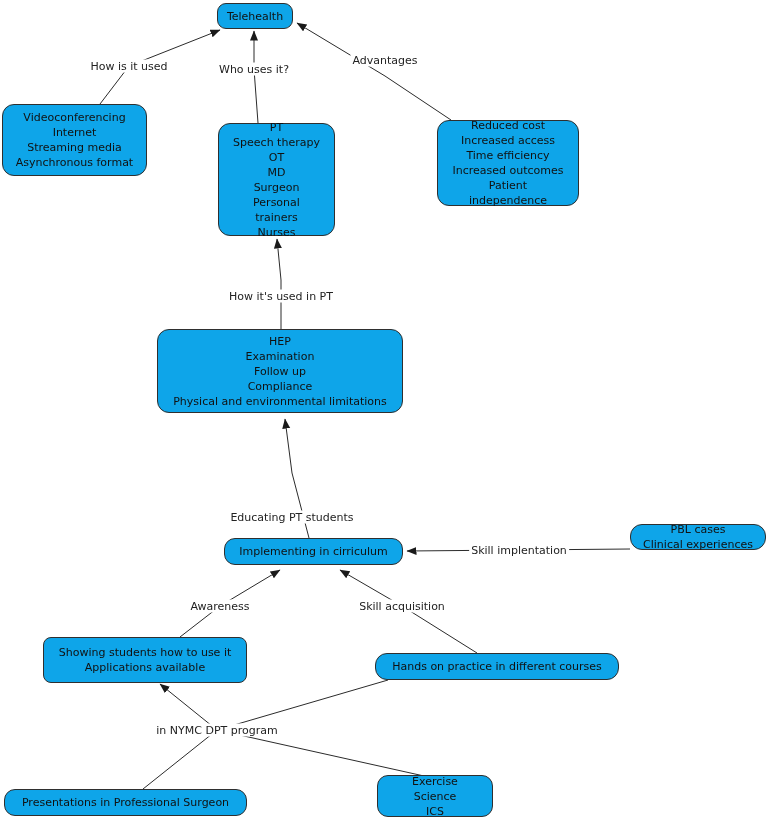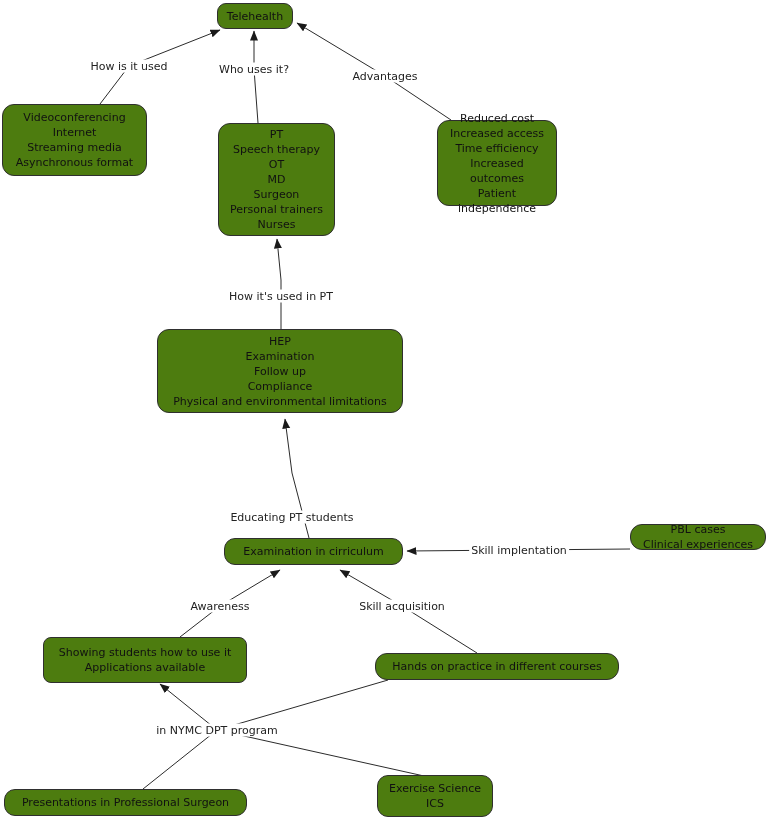--- a/index.html
+++ b/index.html
@@ -8,31 +8,31 @@
     width:767px;height:818px;
     background:#ffffff;
     font-family:"DejaVu Sans","Liberation Sans",sans-serif;
     color:#1a1a1a;
     overflow:hidden;
   }
   #edges{position:absolute;left:0;top:0;width:767px;height:818px;}
   .node{
     position:absolute;
     box-sizing:border-box;
-    background:#4d7c0f;
+    background:#0ea5e9;
     border:1px solid #2f2f2f;
     display:flex;
     align-items:center;
     justify-content:center;
     text-align:center;
     white-space:pre-line;
     font-size:11px;
     line-height:15px;
     color:#111;
-    padding:2px 4px;
+    padding:2px 12px;
     cursor:default;
   }
   .link-label{
     position:absolute;
     transform:translate(-50%,-50%);
     background:#ffffff;
     font-size:11px;
     line-height:13px;
     color:#222;
     white-space:nowrap;
@@ -80,21 +80,21 @@
       <line x1="143" y1="789" x2="217" y2="730"></line>
       <line x1="217" y1="730" x2="160" y2="684" marker-end="url(#arrow)"></line>
 
       <line x1="433" y1="778" x2="217" y2="730"></line>
       <line x1="217" y1="730" x2="388" y2="680"></line>
     </g>
   </svg>
 
   <div class="link-label" style="left:129px;top:66px;">How is it used</div>
   <div class="link-label" style="left:254px;top:69px;">Who uses it?</div>
-  <div class="link-label" style="left:385px;top:76px;">Advantages</div>
+  <div class="link-label" style="left:385px;top:60px;">Advantages</div>
   <div class="link-label" style="left:281px;top:280px;margin-top:16px;">How it's used in PT</div>
   <div class="link-label" style="left:292px;top:473px;margin-top:44px;">Educating PT students</div>
   <div class="link-label" style="left:519px;top:550px;">Skill implentation</div>
   <div class="link-label" style="left:220px;top:606px;">Awareness</div>
   <div class="link-label" style="left:402px;top:606px;">Skill acquisition</div>
   <div class="link-label" style="left:217px;top:730px;">in NYMC DPT program</div>
 
   <div class="node" style="left:217px;top:3px;width:76px;height:26px;border-radius:9px;">Telehealth</div>
 
   <div class="node" style="left:2px;top:104px;width:145px;height:72px;border-radius:12px;">Videoconferencing
@@ -103,33 +103,33 @@
 Asynchronous format</div>
 
   <div class="node" style="left:218px;top:123px;width:117px;height:113px;border-radius:12px;">PT
 Speech therapy
 OT
 MD
 Surgeon
 Personal trainers
 Nurses</div>
 
-  <div class="node" style="left:437px;top:120px;width:120px;height:86px;border-radius:12px;">Reduced cost
+  <div class="node" style="left:437px;top:120px;width:142px;height:86px;border-radius:12px;">Reduced cost
 Increased access
 Time efficiency
 Increased outcomes
 Patient independence</div>
 
   <div class="node" style="left:157px;top:329px;width:246px;height:84px;border-radius:12px;">HEP
 Examination
 Follow up
 Compliance
 Physical and environmental limitations</div>
 
-  <div class="node" style="left:224px;top:538px;width:179px;height:27px;border-radius:11px;">Examination in cirriculum</div>
+  <div class="node" style="left:224px;top:538px;width:179px;height:27px;border-radius:11px;">Implementing in cirriculum</div>
 
   <div class="node" style="left:630px;top:524px;width:136px;height:26px;border-radius:12px;">PBL cases
 Clinical experiences</div>
 
   <div class="node" style="left:43px;top:637px;width:204px;height:46px;border-radius:8px;">Showing students how to use it
 Applications available</div>
 
   <div class="node" style="left:375px;top:653px;width:244px;height:27px;border-radius:12px;">Hands on practice in different courses</div>
 
   <div class="node" style="left:4px;top:789px;width:243px;height:27px;border-radius:11px;">Presentations in Professional Surgeon</div>

